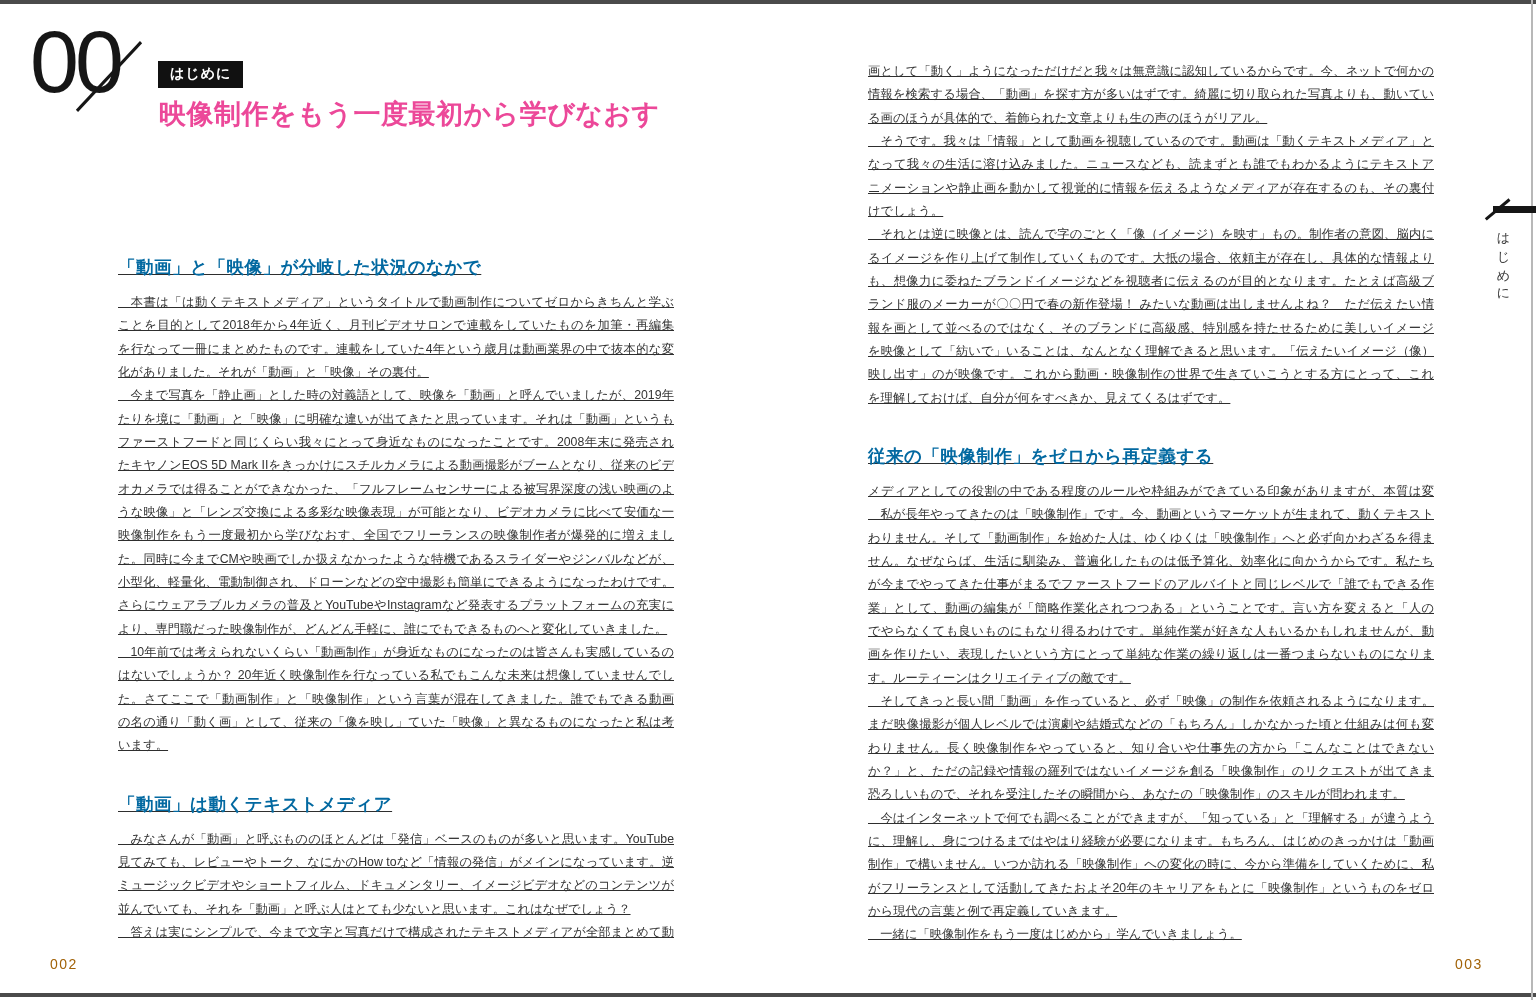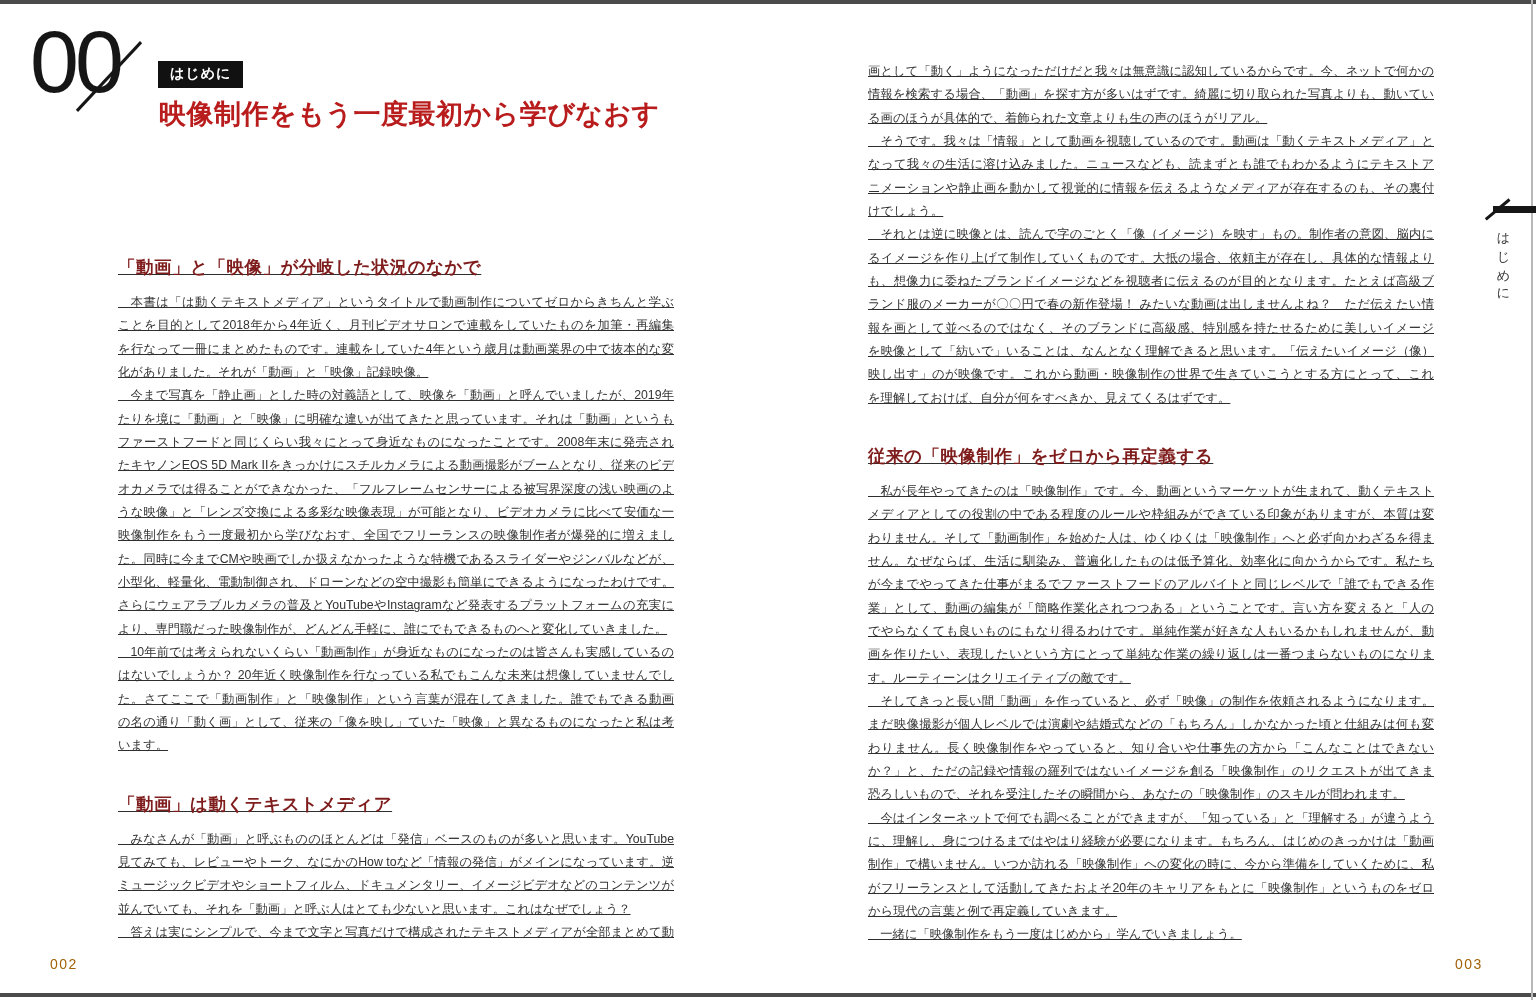--- a/index.html
+++ b/index.html
@@ -29,31 +29,31 @@
     background:#161616; transform:rotate(-47deg);
   }
   .chapter-badge {
     position:absolute; left:158px; top:61px;
     background:#111111; color:#ffffff;
     font-size:14px; font-weight:bold;
     padding:4px 12px 5px; letter-spacing:1px;
   }
   .chapter-title {
     position:absolute; left:159px; top:96px;
-    font-size:27px; font-weight:bold; color:#b91c1c; letter-spacing:0.5px;
+    font-size:27px; font-weight:bold; color:#ec4899; letter-spacing:0.5px;
     white-space:nowrap;
   }
 
   
   .column { position:absolute;text-decoration:underline; }
   .column.left  { left:118px; top:255px; width:556px; }
   .column.right { left:868px; top:60px;  width:566px; }
 
   .sec-heading {
-    font-size:17.5px; font-weight:bold; color:#7f1d1d;
+    font-size:17.5px; font-weight:bold; color:#0369a1;
     height:24px; line-height:24px;
     margin:34px 0 12px 0; letter-spacing:0.5px;
     white-space:nowrap;
   }
   .column > .sec-heading:first-child { margin-top:0; }
 
   .line {
     height:23.33px; line-height:23.33px;
     font-size:12.3px; color:#333333;
     text-align:justify; text-align-last:justify;
@@ -95,21 +95,21 @@
 <div class="chapter-number">00</div>
 <div class="chapter-slash"></div>
 <div class="chapter-badge">はじめに</div>
 <h1 class="chapter-title">映像制作をもう一度最初から学びなおす</h1>
 
 <div class="column left">
     <div class="sec-heading">「動画」と「映像」が分岐した状況のなかで</div>
     <div class="line">　本書は「は動くテキストメディア」というタイトルで動画制作についてゼロからきちんと学ぶ</div>
     <div class="line">ことを目的として2018年から4年近く、月刊ビデオサロンで連載をしていたものを加筆・再編集</div>
     <div class="line">を行なって一冊にまとめたものです。連載をしていた4年という歳月は動画業界の中で抜本的な変</div>
-    <div class="line end">化がありました。それが「動画」と「映像」記録映像。</div>
+    <div class="line end">化がありました。それが「動画」と「映像」その裏付。</div>
     <div class="line">　今まで写真を「静止画」とした時の対義語として、映像を「動画」と呼んでいましたが、2019年あ</div>
     <div class="line">たりを境に「動画」と「映像」に明確な違いが出てきたと思っています。それは「動画」というものが</div>
     <div class="line">ファーストフードと同じくらい我々にとって身近なものになったことです。2008年末に発売され</div>
     <div class="line">たキヤノンEOS 5D Mark IIをきっかけにスチルカメラによる動画撮影がブームとなり、従来のビデ</div>
     <div class="line">オカメラでは得ることができなかった、「フルフレームセンサーによる被写界深度の浅い映画のよ</div>
     <div class="line">うな映像」と「レンズ交換による多彩な映像表現」が可能となり、ビデオカメラに比べて安価な一眼</div>
     <div class="line">映像制作をもう一度最初から学びなおす、全国でフリーランスの映像制作者が爆発的に増えまし</div>
     <div class="line">た。同時に今までCMや映画でしか扱えなかったような特機であるスライダーやジンバルなどが、</div>
     <div class="line">小型化、軽量化、電動制御され、ドローンなどの空中撮影も簡単にできるようになったわけです。</div>
     <div class="line">さらにウェアラブルカメラの普及とYouTubeやInstagramなど発表するプラットフォームの充実に</div>
@@ -137,22 +137,22 @@
     <div class="line end">けでしょう。</div>
     <div class="line">　それとは逆に映像とは、読んで字のごとく「像（イメージ）を映す」もの。制作者の意図、脳内にあ</div>
     <div class="line">るイメージを作り上げて制作していくものです。大抵の場合、依頼主が存在し、具体的な情報より</div>
     <div class="line">も、想像力に委ねたブランドイメージなどを視聴者に伝えるのが目的となります。たとえば高級ブ</div>
     <div class="line">ランド服のメーカーが〇〇円で春の新作登場！ みたいな動画は出しませんよね？　ただ伝えたい情</div>
     <div class="line">報を画として並べるのではなく、そのブランドに高級感、特別感を持たせるために美しいイメージ</div>
     <div class="line">を映像として「紡いで」いることは、なんとなく理解できると思います。「伝えたいイメージ（像）を</div>
     <div class="line">映し出す」のが映像です。これから動画・映像制作の世界で生きていこうとする方にとって、これ</div>
     <div class="line end">を理解しておけば、自分が何をすべきか、見えてくるはずです。</div>
     <div class="sec-heading">従来の「映像制作」をゼロから再定義する</div>
+    <div class="line">メディアとしての役割の中である程度のルールや枠組みができている印象がありますが、本質は変</div>
     <div class="line">　私が長年やってきたのは「映像制作」です。今、動画というマーケットが生まれて、動くテキスト</div>
-    <div class="line">メディアとしての役割の中である程度のルールや枠組みができている印象がありますが、本質は変</div>
     <div class="line">わりません。そして「動画制作」を始めた人は、ゆくゆくは「映像制作」へと必ず向かわざるを得ま</div>
     <div class="line">せん。なぜならば、生活に馴染み、普遍化したものは低予算化、効率化に向かうからです。私たち</div>
     <div class="line">が今までやってきた仕事がまるでファーストフードのアルバイトと同じレベルで「誰でもできる作</div>
     <div class="line">業」として、動画の編集が「簡略作業化されつつある」ということです。言い方を変えると「人の手」</div>
     <div class="line">でやらなくても良いものにもなり得るわけです。単純作業が好きな人もいるかもしれませんが、動</div>
     <div class="line">画を作りたい、表現したいという方にとって単純な作業の繰り返しは一番つまらないものになりま</div>
     <div class="line end">す。ルーティーンはクリエイティブの敵です。</div>
     <div class="line">　そしてきっと長い間「動画」を作っていると、必ず「映像」の制作を依頼されるようになります。昔</div>
     <div class="line">まだ映像撮影が個人レベルでは演劇や結婚式などの「もちろん」しかなかった頃と仕組みは何も変</div>
     <div class="line">わりません。長く映像制作をやっていると、知り合いや仕事先の方から「こんなことはできない</div>

